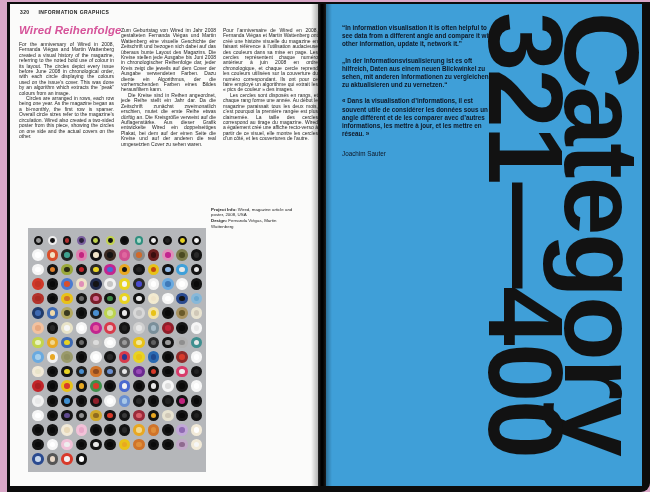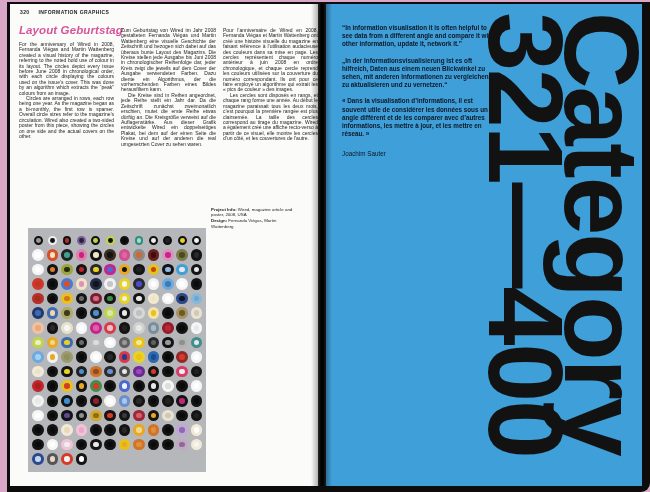--- a/index.html
+++ b/index.html
@@ -83,21 +83,21 @@
 </head>
 <body>
 
 <div class="spread">
 
   <div class="page page-left">
     <div class="runhead">
       <span class="pn">320</span><span>INFORMATION GRAPHICS</span>
     </div>
 
-    <h1 class="art-title"><span>Layout</span><span> Geburtstag</span></h1>
+    <h1 class="art-title"><span>Wired</span><span> Reihenfolge</span></h1>
 
     <div class="col col-en">
       <p>For the anniversary of Wired in 2008, Fernanda Viégas and Martin Wattenberg created a visual history of the magazine, referring to the noted bold use of colour in its layout. The circles depict every issue before June 2008 in chronological order, with each circle displaying the colours used on the issue’s cover. This was done by an algorithm which extracts the “peak” colours from an image.</p>
       <p>Circles are arranged in rows, each row being one year. As the magazine began as a bi-monthly, the first row is sparser. Overall circle sizes refer to the magazine’s circulation. Wired also created a two-sided poster from this piece, showing the circles on one side and the actual covers on the other.</p>
     </div>
     <div class="col col-de">
       <p>Zum Geburtstag von Wired im Jahr 2008 gestalteten Fernanda Viégas und Martin Wattenberg eine visuelle Geschichte der Zeitschrift und bezogen sich dabei auf das überaus bunte Layout des Magazins. Die Kreise stellen jede Ausgabe bis Juni 2008 in chronologischer Reihenfolge dar, jeder Kreis zeigt die jeweils auf dem Cover der Ausgabe verwendeten Farben. Dazu diente ein Algorithmus, der die vorherrschenden Farben eines Bildes herausfiltern kann.</p>
       <p>Die Kreise sind in Reihen angeordnet, jede Reihe stellt ein Jahr dar. Da die Zeitschrift zunächst zweimonatlich erschien, mutet die erste Reihe etwas dürftig an. Die Kreisgröße verweist auf die Auflagenstärke. Aus dieser Grafik entwickelte Wired ein doppelseitiges Plakat, bei dem auf der einen Seite die Kreise und auf der anderen die real umgesetzten Cover zu sehen waren.</p>
     </div>
     <div class="col col-fr">

